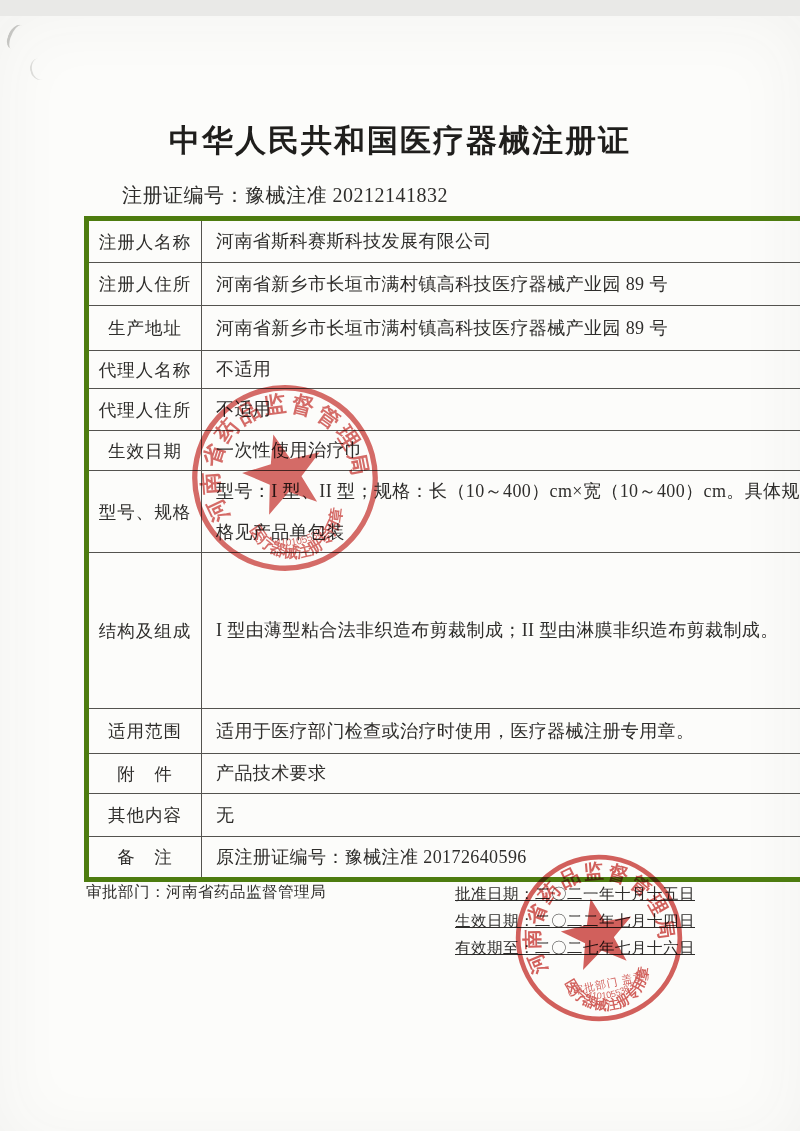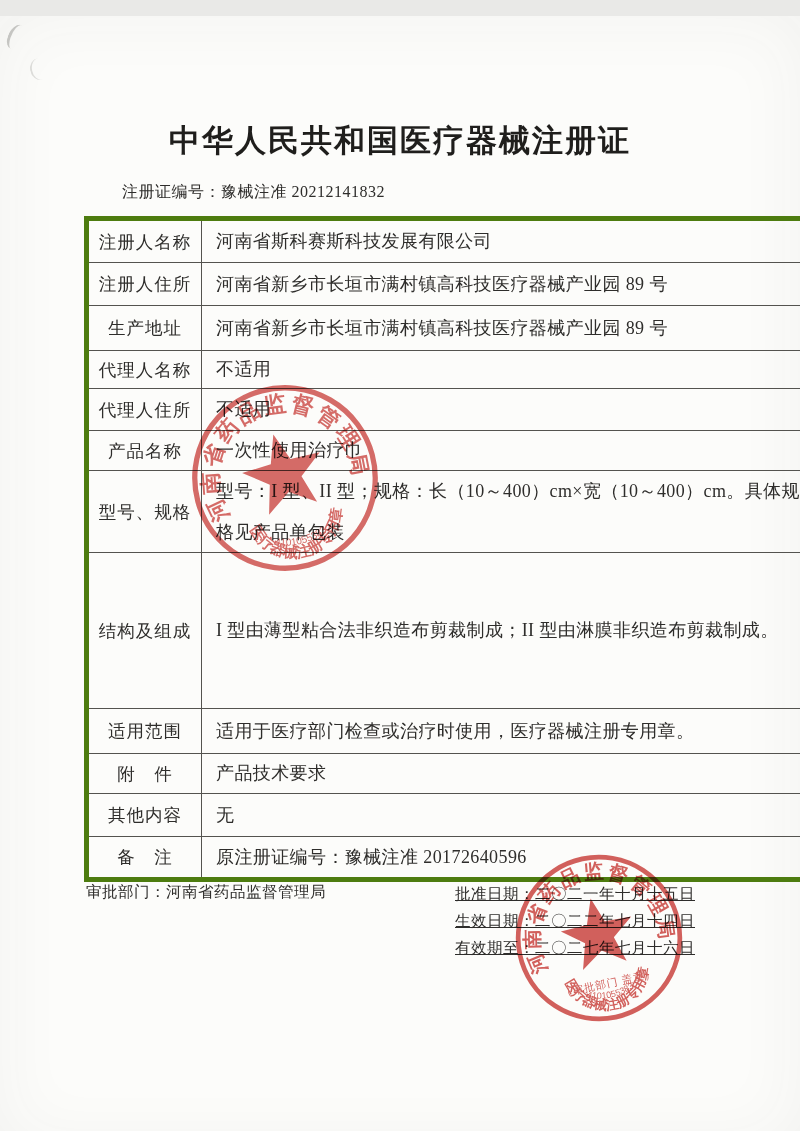--- a/index.html
+++ b/index.html
@@ -14,21 +14,21 @@
   .smudge{position:absolute;opacity:.45;}
   .smudge.s1{left:8px;top:8px;width:14px;height:26px;border-left:3px solid #8a8a86;border-radius:60% 0 0 40%;transform:rotate(18deg);}
   .smudge.s2{left:30px;top:42px;width:18px;height:22px;border-left:2px solid #9a9a95;border-radius:50% 0 0 50%;transform:rotate(-12deg);opacity:.3;}
 
   .doc-title{
     position:absolute;left:0;top:104px;width:100%;
     text-align:center;font-size:31px;font-weight:700;letter-spacing:2px;
     font-family:"Liberation Sans","DejaVu Sans",sans-serif;color:#1f1e1c;
   }
   .cert-no{
-    position:absolute;left:122px;top:166px;font-size:16px;letter-spacing:.5px;
+    position:absolute;left:122px;top:166px;font-size:20px;letter-spacing:.5px;
   }
 
   .cert-table{
     position:absolute;left:84px;top:200px;width:744px;
     border:5px solid #4d7c0f;box-sizing:border-box;
   }
   .t-row{display:flex;border-bottom:1px solid #54534f;box-sizing:border-box;}
   .t-row:last-child{border-bottom:none;}
   .t-label{
     width:113px;flex:0 0 113px;border-right:1px solid #54534f;box-sizing:border-box;
@@ -77,21 +77,21 @@
     </div>
     <div class="t-row r4">
       <div class="t-label">代理人名称</div>
       <div class="t-value">不适用</div>
     </div>
     <div class="t-row r5">
       <div class="t-label">代理人住所</div>
       <div class="t-value">不适用</div>
     </div>
     <div class="t-row r6">
-      <div class="t-label">产品名称</div>
+      <div class="t-label">生效日期</div>
       <div class="t-value">一次性使用治疗巾</div>
     </div>
     <div class="t-row r7">
       <div class="t-label">型号、规格</div>
       <div class="t-value">型号：I 型、II 型；规格：长（10～400）cm×宽（10～400）cm。具体规格见产品单包装</div>
     </div>
     <div class="t-row r8">
       <div class="t-label">结构及组成</div>
       <div class="t-value">I 型由薄型粘合法非织造布剪裁制成；II 型由淋膜非织造布剪裁制成。</div>
     </div>

